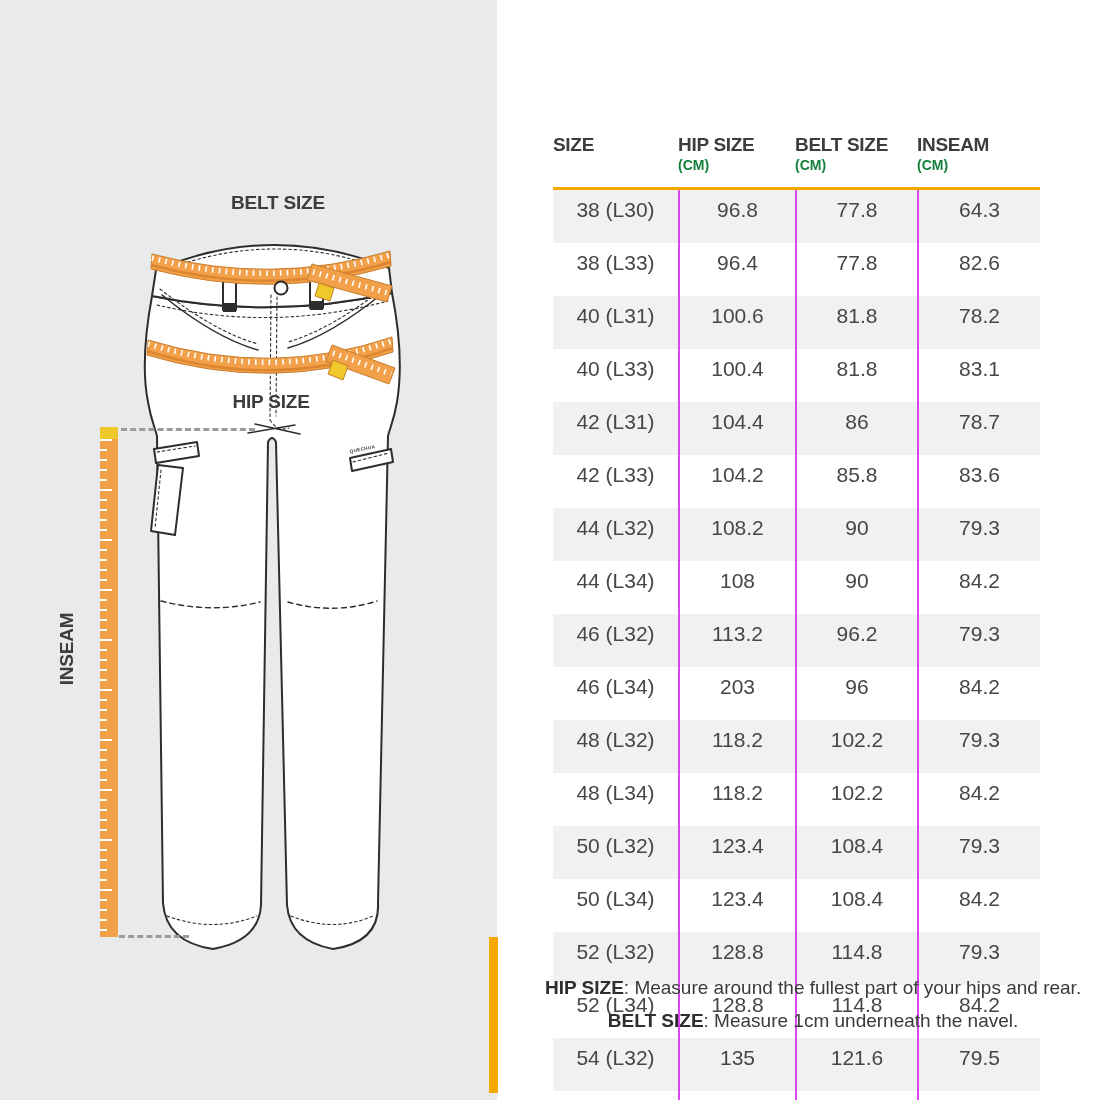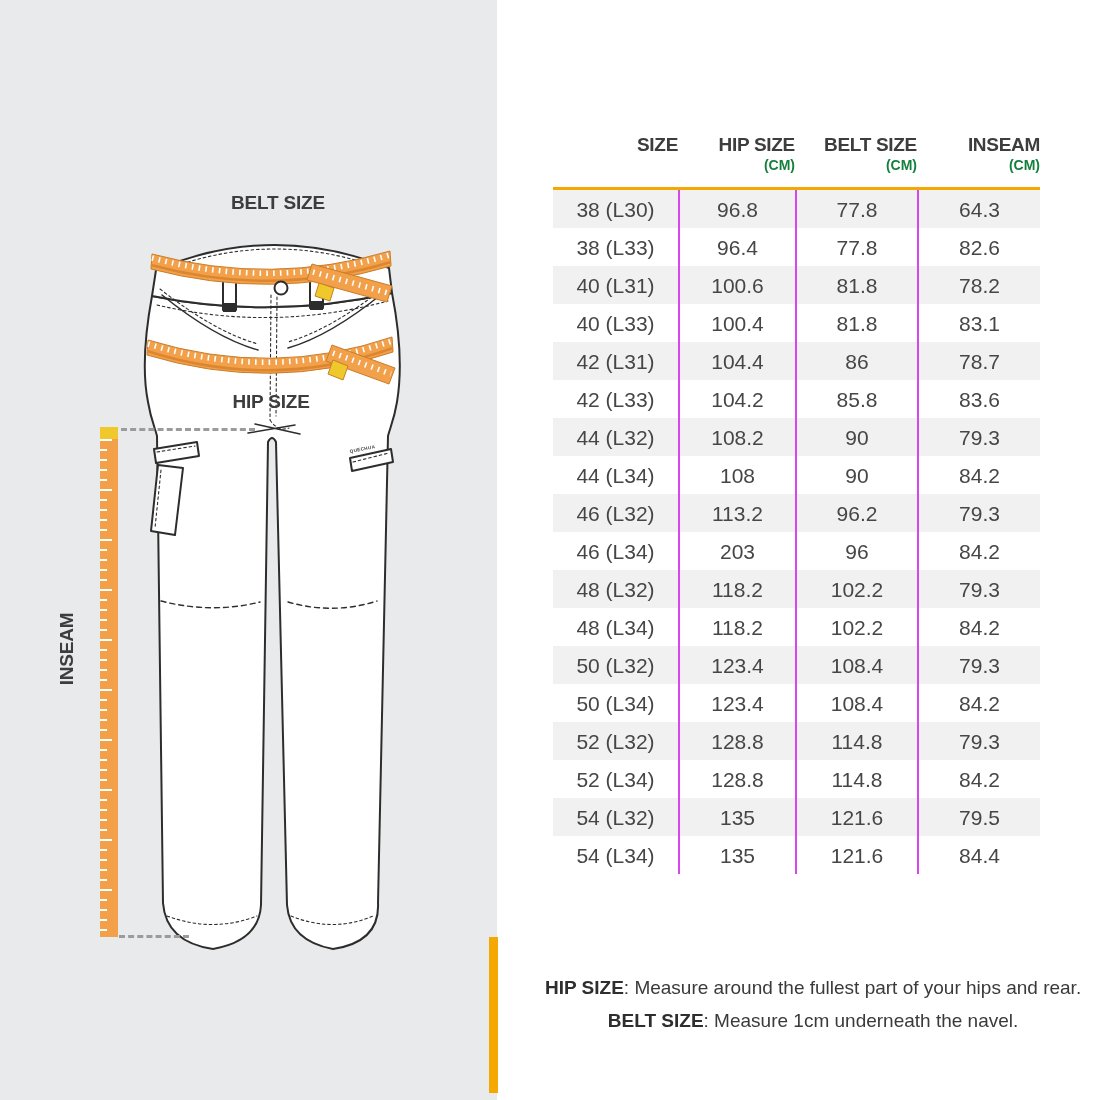--- a/index.html
+++ b/index.html
@@ -44,26 +44,26 @@
   .tapetick{fill:none;stroke:#fff;stroke-width:5.5;stroke-dasharray:1.6 5.2;}
   .tapeedge{fill:none;stroke:var(--tape-edge);stroke-width:2.5;}
   .tip{fill:var(--tape-tip);stroke:#c97d2b;stroke-width:1;}
   .dark{fill:#2d2d2d;}
   .brand{font-size:4.6px;font-weight:bold;fill:#3a3a3a;letter-spacing:0.4px;}
 
   
   .panel-right{position:absolute;left:497px;top:0;width:603px;height:1100px;background:#fff;}
   .size-table{position:absolute;left:56px;top:133px;width:487px;}
   .thead{display:flex;height:48px;align-items:flex-start;}
-  .th{text-align:right;}
+  .th{text-align:left;}
   .th-label{font-weight:bold;font-size:19px;letter-spacing:-0.3px;color:#3d3d3d;line-height:23px;}
   .th-unit{font-weight:600;font-size:14px;color:#15803d;line-height:18px;}
   .col0{width:125px;} .col1{width:117px;} .col2{width:122px;} .col3{width:123px;}
   .rule{margin-top:6px;height:3px;background:var(--accent);}
-  .trow{display:flex;height:38px;}
+  .trow{display:flex;height:53px;}
   .trow.odd{background:var(--stripe);}
   .tcell{font-size:21px;color:#464646;text-align:center;line-height:39.2px;}
   .tcell:not(:first-child){border-left:2px solid #d946ef;}
 
   .accent-bar{position:absolute;left:489px;top:937px;width:9px;height:156px;background:var(--accent);}
 
   .notes{position:absolute;left:48px;top:971px;font-size:19px;color:#3a3a3a;line-height:33px;white-space:nowrap;text-align:center;}
   .note-term{font-weight:bold;color:#2e2e2e;}
 </style>
 </head>

